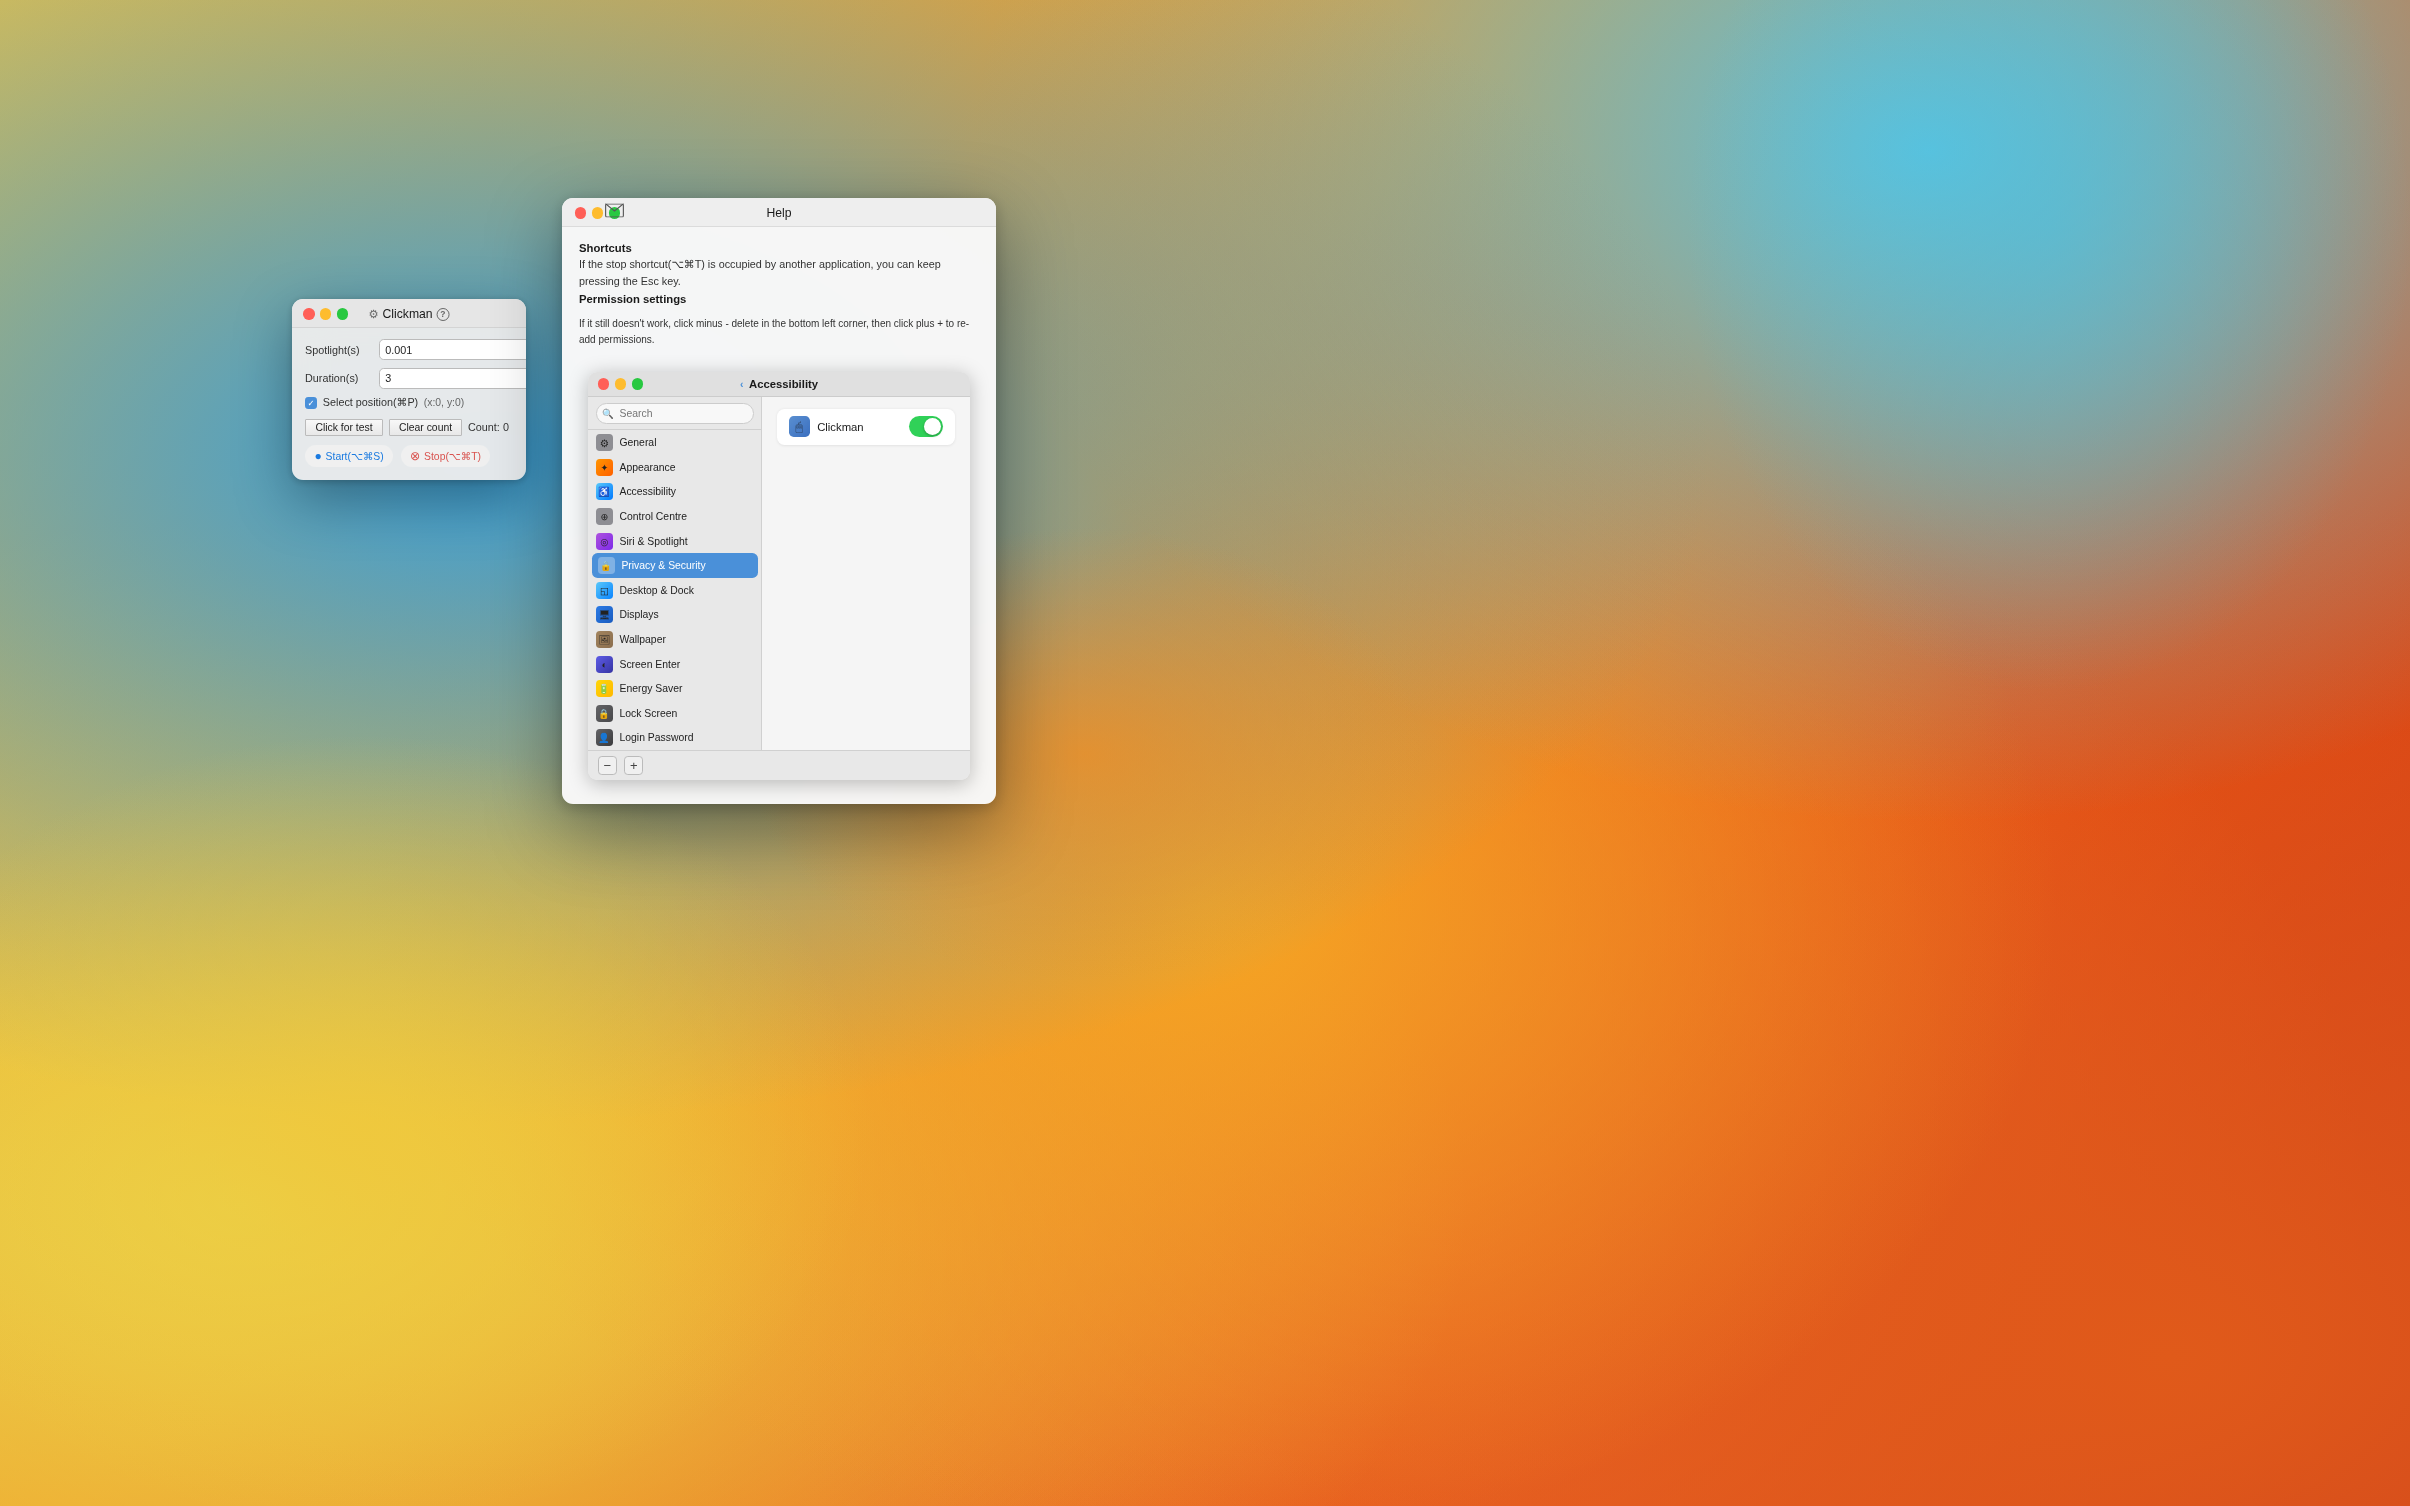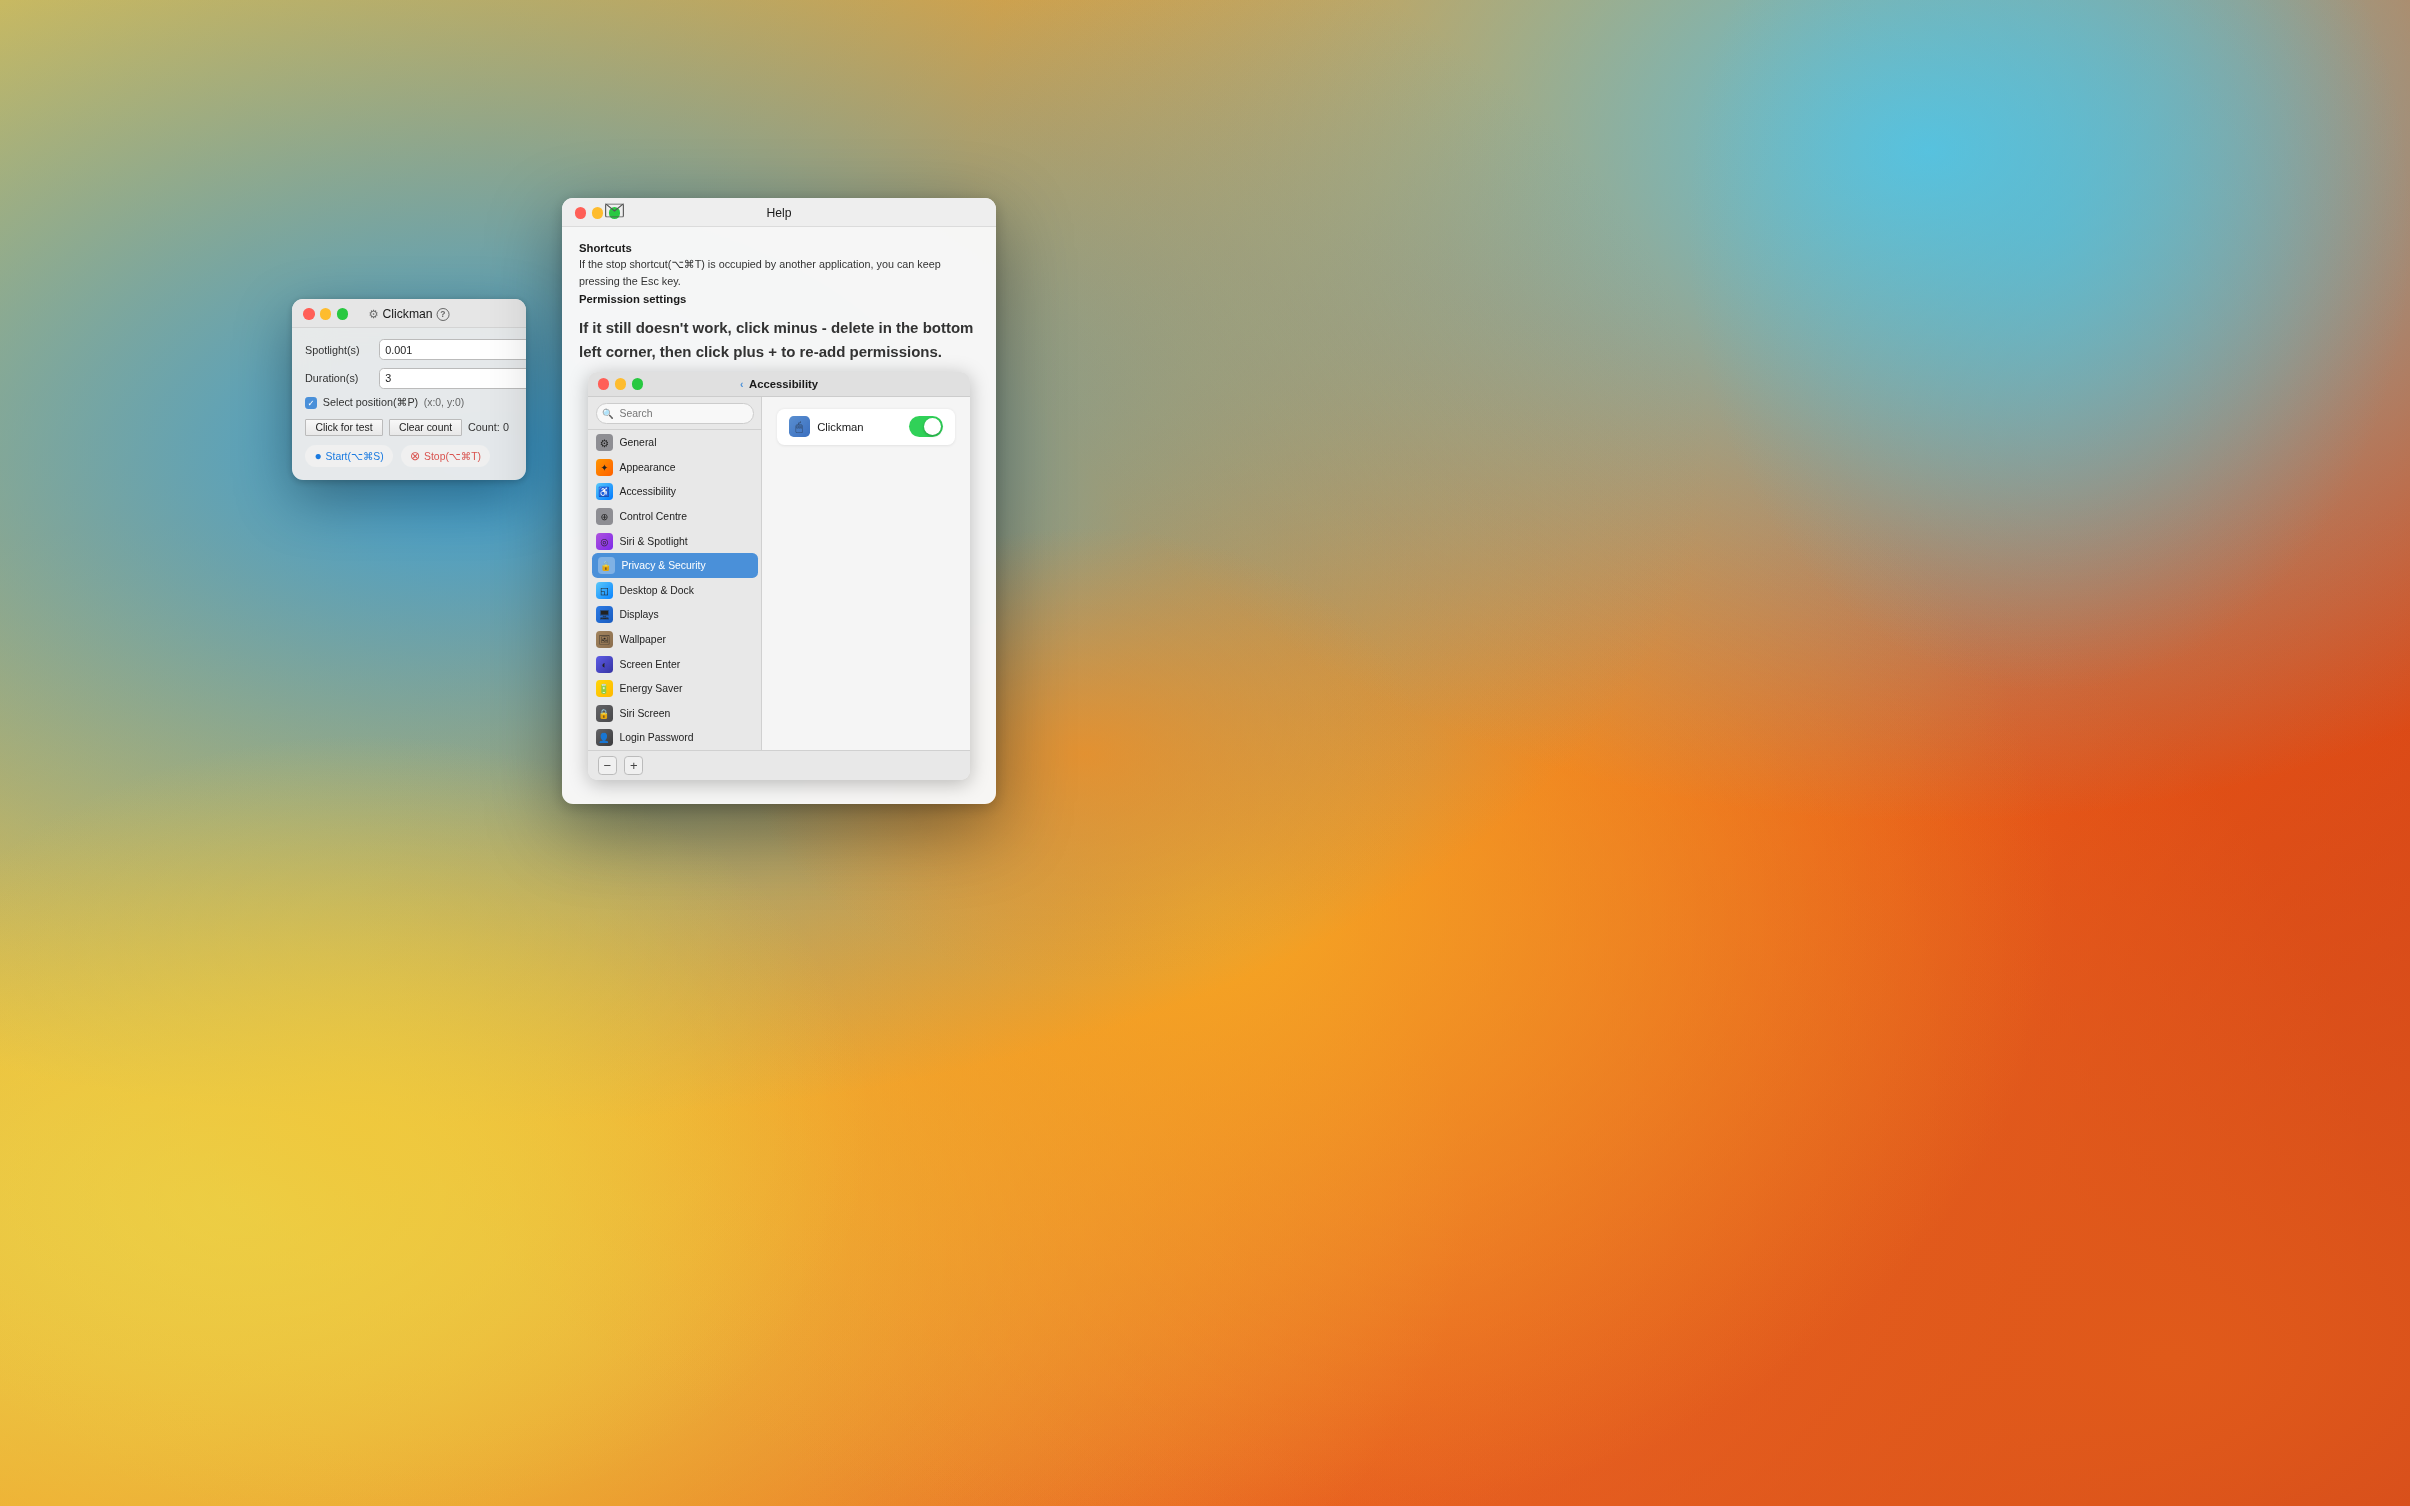--- a/index.html
+++ b/index.html
@@ -295,25 +295,24 @@
       color: #333;
       line-height: 1.7;
       margin-left: 3.8px;
     }
 
     .help-divider {
       height: 9.4px;
     }
 
     .help-note {
-      font-size: 15px;
+      font-size: 10px;
       color: #333;
       line-height: 1.6;
-      margin-bottom: 8px;
-      font-weight: bold;
+      margin-bottom: 24px;
     }
 
     
     .sys-prefs-embed {
       margin: 0 9.4px 9.4px;
       border-radius: 9.4px;
       overflow: hidden;
       box-shadow: 0 3.8px 19px rgba(0,0,0,0.25);
       background: #f0f0f0;
       display: flex;
@@ -654,21 +653,21 @@
             <div class="sp-menu-item">
               <div class="sp-item-icon icon-indigo" style="font-size:9.4px;">◐</div>
               <span>Screen Enter</span>
             </div>
             <div class="sp-menu-item">
               <div class="sp-item-icon icon-yellow" style="font-size:9.4px;">🔋</div>
               <span>Energy Saver</span>
             </div>
             <div class="sp-menu-item">
               <div class="sp-item-icon icon-lock" style="font-size:9.4px;">🔒</div>
-              <span>Siri Screen</span>
+              <span>Lock Screen</span>
             </div>
             <div class="sp-menu-item">
               <div class="sp-item-icon icon-person" style="font-size:9.4px;">👤</div>
               <span>Login Password</span>
             </div>
           </div>
 
           <div class="sp-main">
             <div class="sp-permission-row">
               <div class="sp-perm-app">

